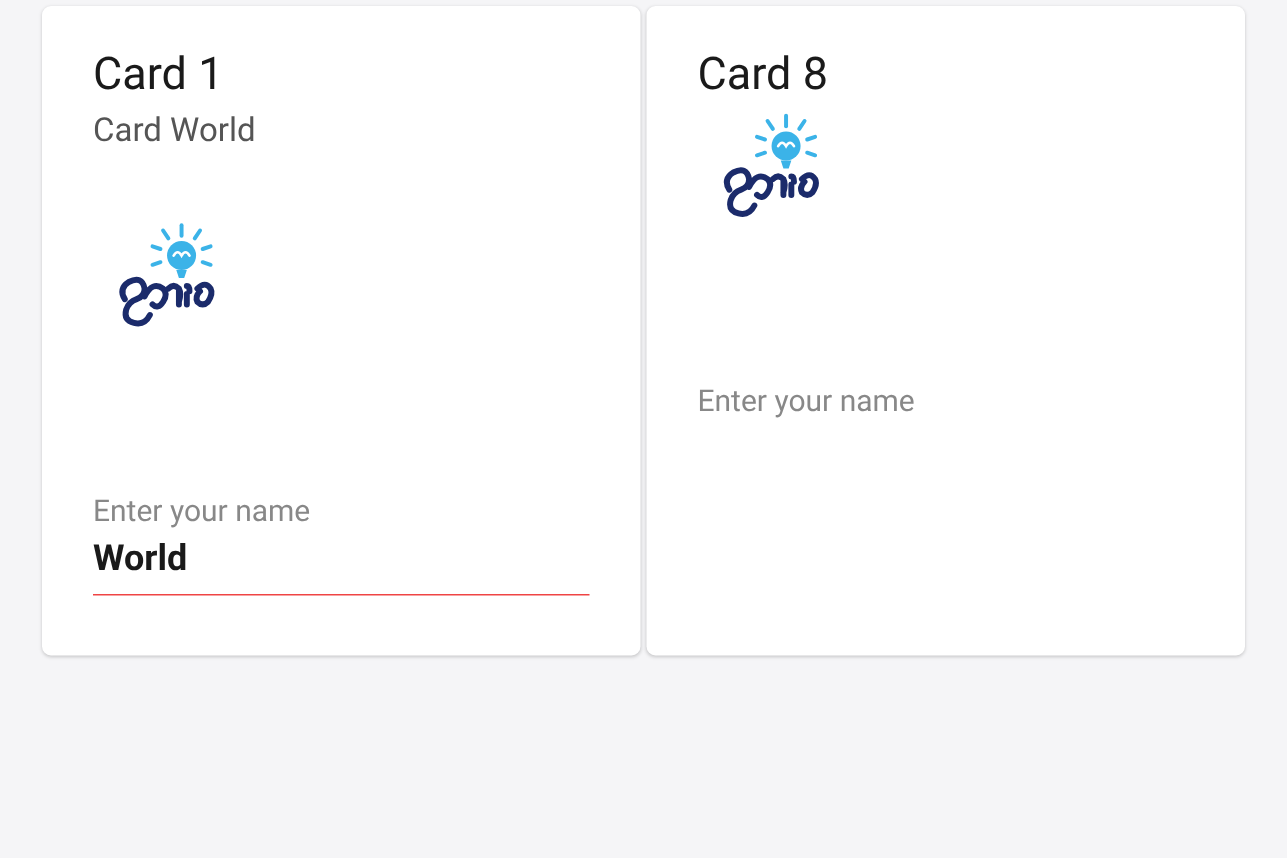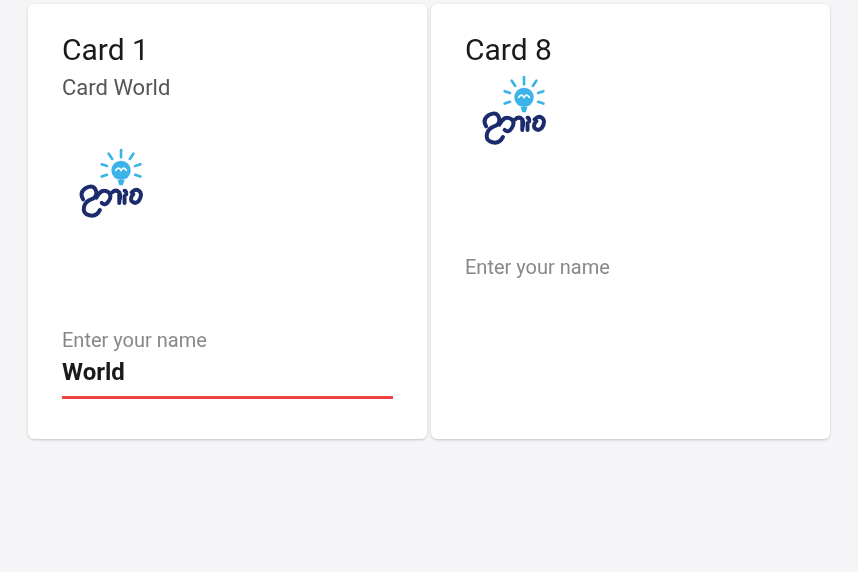--- a/index.html
+++ b/index.html
@@ -55,21 +55,21 @@
     }
     .input-label {
       font-size: 20px;
       color: #888888;
       margin-bottom: 0;
       display: block;
     }
     .text-input {
       width: 100%;
       border: none;
-      border-bottom: 3px solid #ef4444;
+      border-bottom: 1px solid #ef4444;
       font-size: 24px;
       font-weight: 700;
       color: #1a1a1a;
       padding: 6px 0 10px 0;
       outline: none;
       background: transparent;
       font-family: inherit;
     }
   </style>
 </head>

